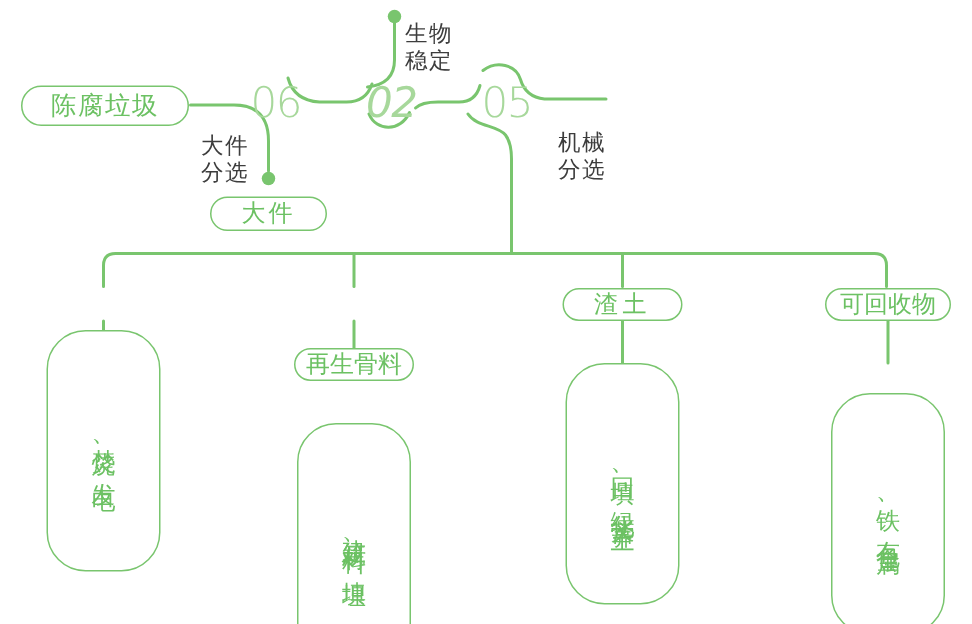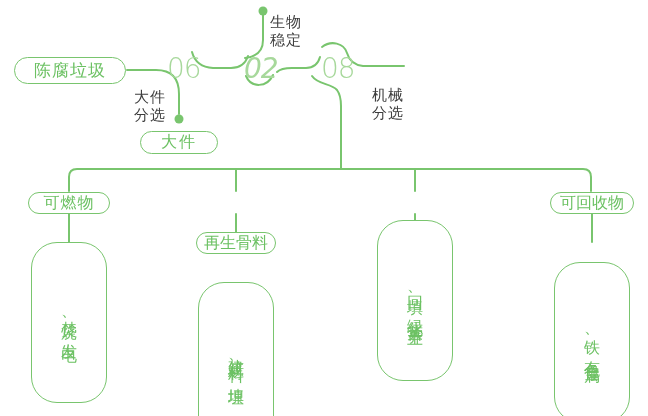--- a/index.html
+++ b/index.html
@@ -131,58 +131,58 @@
     <path class="wire" d="M415,214 V242"></path>
     <path class="wire" d="M592,214 V242"></path>
   </svg>
 
   <div class="pill source-pill">
     <span>陈腐垃圾</span>
   </div>
 
   <div class="step-number n1">06</div>
   <div class="step-number n2">02</div>
-  <div class="step-number n3">08</div>
+  <div class="step-number n3">05</div>
 
   <div class="step-label l1">
     <span>大件</span>
     <span>分选</span>
   </div>
   <div class="step-label l2">
     <span>生物</span>
     <span>稳定</span>
   </div>
   <div class="step-label l3">
     <span>机械</span>
     <span>分选</span>
   </div>
 
   <div class="pill bulky-pill">
     <span>大件</span>
   </div>
 
   <div class="col c1">
-    <div class="pill cat-pill">
-      <span>可燃物</span>
-    </div>
     <div class="tallbox">
       <div class="vtext">焚烧、发电</div>
     </div>
   </div>
 
   <div class="col c2">
     <div class="pill cat-pill">
       <span>再生骨料</span>
     </div>
     <div class="tallbox">
       <div class="vtext">建筑材料、填埋</div>
     </div>
   </div>
 
   <div class="col c3">
+    <div class="pill cat-pill">
+      <span>渣土</span>
+    </div>
     <div class="tallbox">
       <div class="vtext">回填、绿化营养土</div>
     </div>
   </div>
 
   <div class="col c4">
     <div class="pill cat-pill">
       <span>可回收物</span>
     </div>
     <div class="tallbox">

